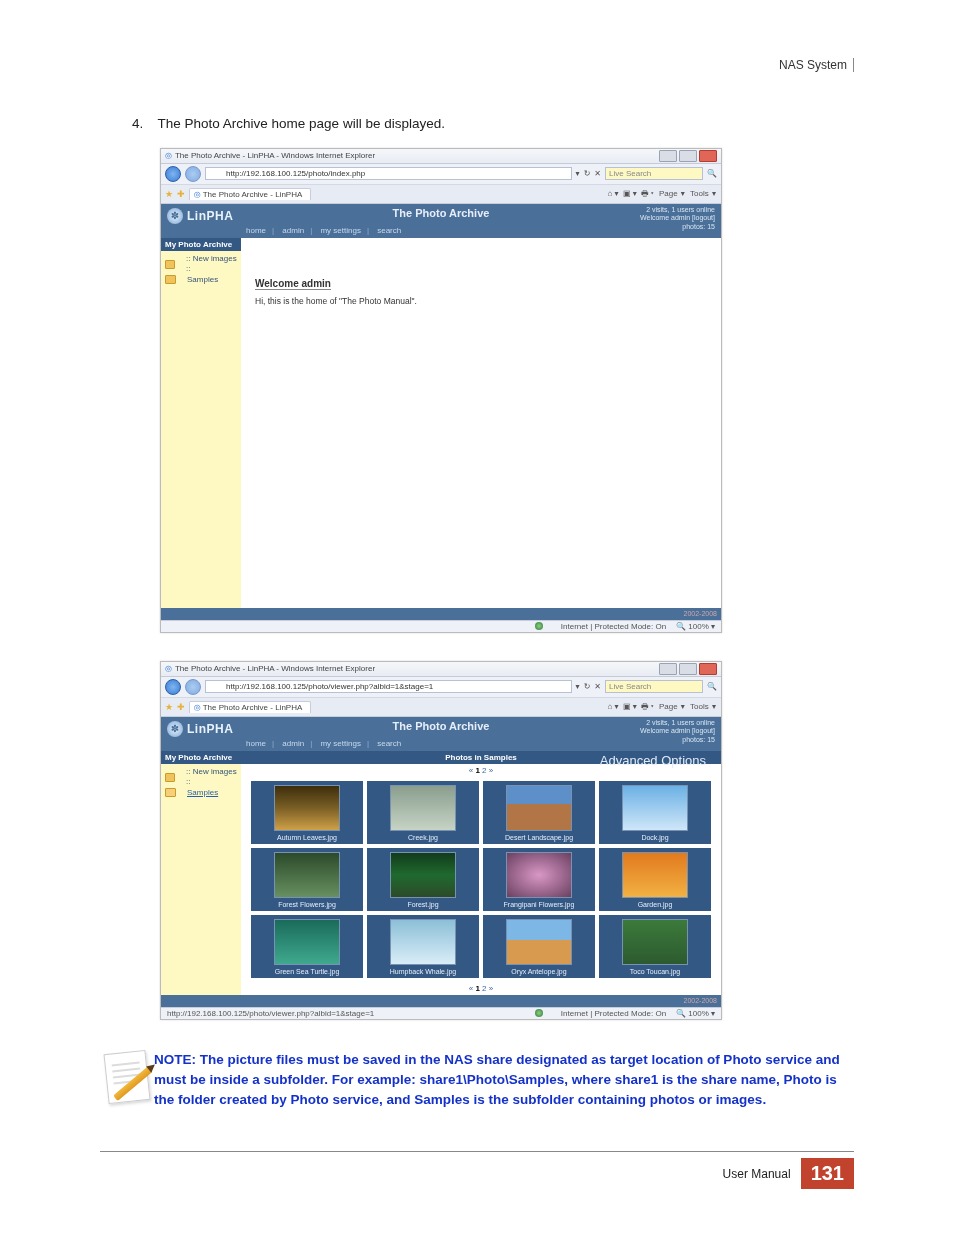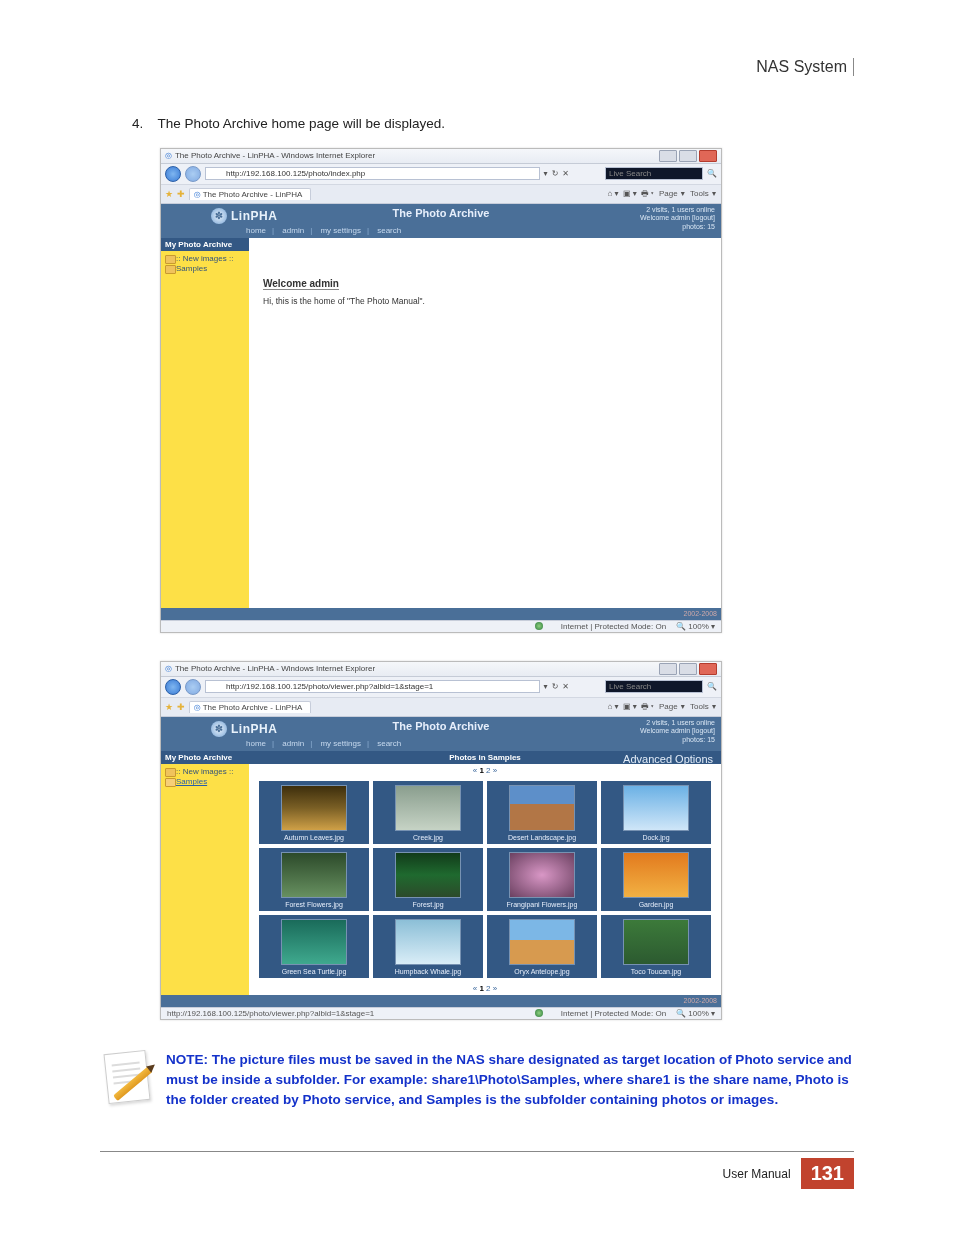--- a/index.html
+++ b/index.html
@@ -12,21 +12,21 @@
     width: 954px;
     height: 1235px;
     box-sizing: border-box;
     padding: 55px 100px 40px 100px;
     position: relative;
   }
   .topbar {
     position: absolute;
     top: 58px;
     right: 100px;
-    font-size: 16px;
+    font-size: 12px;
     color: #333;
     padding-right: 6px;
     border-right: 1px solid #888;
   }
   .numbered {
     margin-top: 45px;
     font-size: 13.5px;
     line-height: 1.4;
     margin-left: 32px;
   }
@@ -63,22 +63,22 @@
     padding:2px 4px; border-bottom:1px solid #d3d8e2;
     background:#eef1f7;
   }
   .navbtn { width:14px; height:14px; border-radius:50%; background:radial-gradient(#7fb6f0,#3a7bd5); border:1px solid #2a5fa8; }
   .url {
     flex:1; background:#fff; border:1px solid #b8c1d3;
     padding:1px 20px; font-size:8px; color:#333;
     white-space:nowrap; overflow:hidden;
   }
   .searchbox {
-    width:90px; background:#0f172a; border:1px solid #b8c1d3;
-    padding:1px 3px; font-size:8px; color:#888;margin-left:32px;
+    width:90px; background:#fef9c3; border:1px solid #b8c1d3;
+    padding:1px 3px; font-size:8px; color:#888;
   }
   .arrowbits { display:flex; align-items:center; gap:2px; color:#555; font-size:8px; }
   .ie-tabs {
     display:flex; align-items:center; justify-content:space-between;
     background:#e7ebf3; border-bottom:1px solid #c7cdda;
     padding:2px 4px; font-size:8px;
   }
   .tabslot { display:flex; align-items:center; gap:4px; }
   .star { color:#e5b23a; font-size:9px; }
   .tabchip {
@@ -90,39 +90,39 @@
   
   .linpha {
     display:flex; flex-direction:column;
   }
   .lp-header {
     background:#4a6f98; color:#cfe1ef;
     padding:4px 6px 0 6px;
     position:relative;
     min-height:30px;
   }
-  .lp-brand { display:flex; align-items:center; gap:4px;margin-left:44px; }
+  .lp-brand { display:flex; align-items:center; gap:4px; }
   .lp-logo { width:16px; height:16px; background:radial-gradient(#e8f2fb,#7aa6d6); border-radius:50%; position:relative; }
   .lp-logo::after { content:"✽"; position:absolute; inset:0; display:flex; align-items:center; justify-content:center; color:#4a6f98; font-size:10px; }
   .lp-brand-name { font-weight:bold; color:#e8f2fb; font-size:12px; letter-spacing:.5px; }
   .lp-title { position:absolute; left:0; right:0; top:3px; text-align:center; font-weight:bold; color:#e6eefb; font-size:11px; }
   .lp-corner { position:absolute; top:2px; right:6px; text-align:right; font-size:7px; color:#d9e6f4; line-height:1.2; }
   .lp-nav { margin-left:76px; margin-top:2px; font-size:8px; color:#c6d9ee; }
   .lp-nav span { padding:0 3px; }
   .lp-nav .sep { color:#8baed2; }
   .lp-body { display:flex; }
   .lp-side {
-    width:88px; background:#fde047;
+    width:80px; background:#fef9c3;
   }
   .lp-side-head {
     background:#335884; color:#fff; font-weight:bold;
     font-size:8px; padding:2px 4px;
   }
   .lp-side-items { padding:3px 4px; font-size:8px; color:#36557a; }
-  .lp-side-items .row { display:flex; align-items:center; gap:0; line-height:1.3; }
+  .lp-side-items .row { display:flex; align-items:center; gap:11px; line-height:1.3; }
   .foldericon { width:9px; height:7px; background:#f0c35c; border:1px solid #c99a2e; border-radius:1px; }
   .lp-main { flex:1; background:#fff; color:#333; }
   .lp-main.pad { padding:40px 14px 100px 14px; }
   .welcome { font-weight:bold; font-size:10px; border-bottom:1px solid #888; display:inline-block; margin-bottom:6px; }
   .welcome-text { font-size:8.5px; color:#333; }
   .lp-footer {
     background:#4a6f98; height:12px;
     text-align:right; padding:0 4px;
     color:#cfa9a9; font-size:7px; line-height:12px;
   }
@@ -132,38 +132,38 @@
     gap:10px; padding:1px 6px; font-size:8px; color:#555;
   }
   .ie-status .zone { display:flex; align-items:flex-start; gap:18px; }
   .globe { width:8px; height:8px; border-radius:50%; background:radial-gradient(#8fd080,#2a7a3a); }
   
   .gal-subhead {
     background:#335884; color:#fff; font-size:8px; font-weight:bold;
     text-align:center; padding:2px 0; position:relative;
   }
   .gal-subhead .adv {
-    position:absolute; right:8px; top:2px; font-weight:normal;
-    color:#e2ecf8; font-size:11px;
+    position:absolute; right:15px; top:2px; font-weight:normal;
+    color:#e2ecf8; font-size:13px;
   }
   .pager { text-align:center; font-size:8px; color:#3e6a9e; padding:2px 0; }
   .pager .cur { font-weight:bold; color:#000; }
   .grid {
     display:grid; grid-template-columns:repeat(4,1fr);
     gap:4px; padding:4px 10px 4px 10px;
   }
   .cell {
     background:#335884; padding:4px 4px 3px 4px;
     display:flex; flex-direction:column; align-items:center;
   }
   .thumb { width:64px; height:44px; border:1px solid #7792b2; }
   .cap { color:#e6eefb; font-size:7px; margin-top:3px; text-align:center; white-space:nowrap; }
   
   .noteblock {
-    display:flex; gap:12px; margin:30px 0 0 0;
+    display:flex; gap:0; margin:30px 0 0 0;
   }
   .noteicon {
     width:54px; height:54px; flex:0 0 54px;
     display:flex; align-items:center; justify-content:center;
     position:relative;
   }
   .noteicon .sheet {
     width:40px; height:48px; background:#fff; border:1px solid #ccc;
     transform:rotate(-6deg); box-shadow:1px 2px 3px rgba(0,0,0,.15);
     position:relative;

